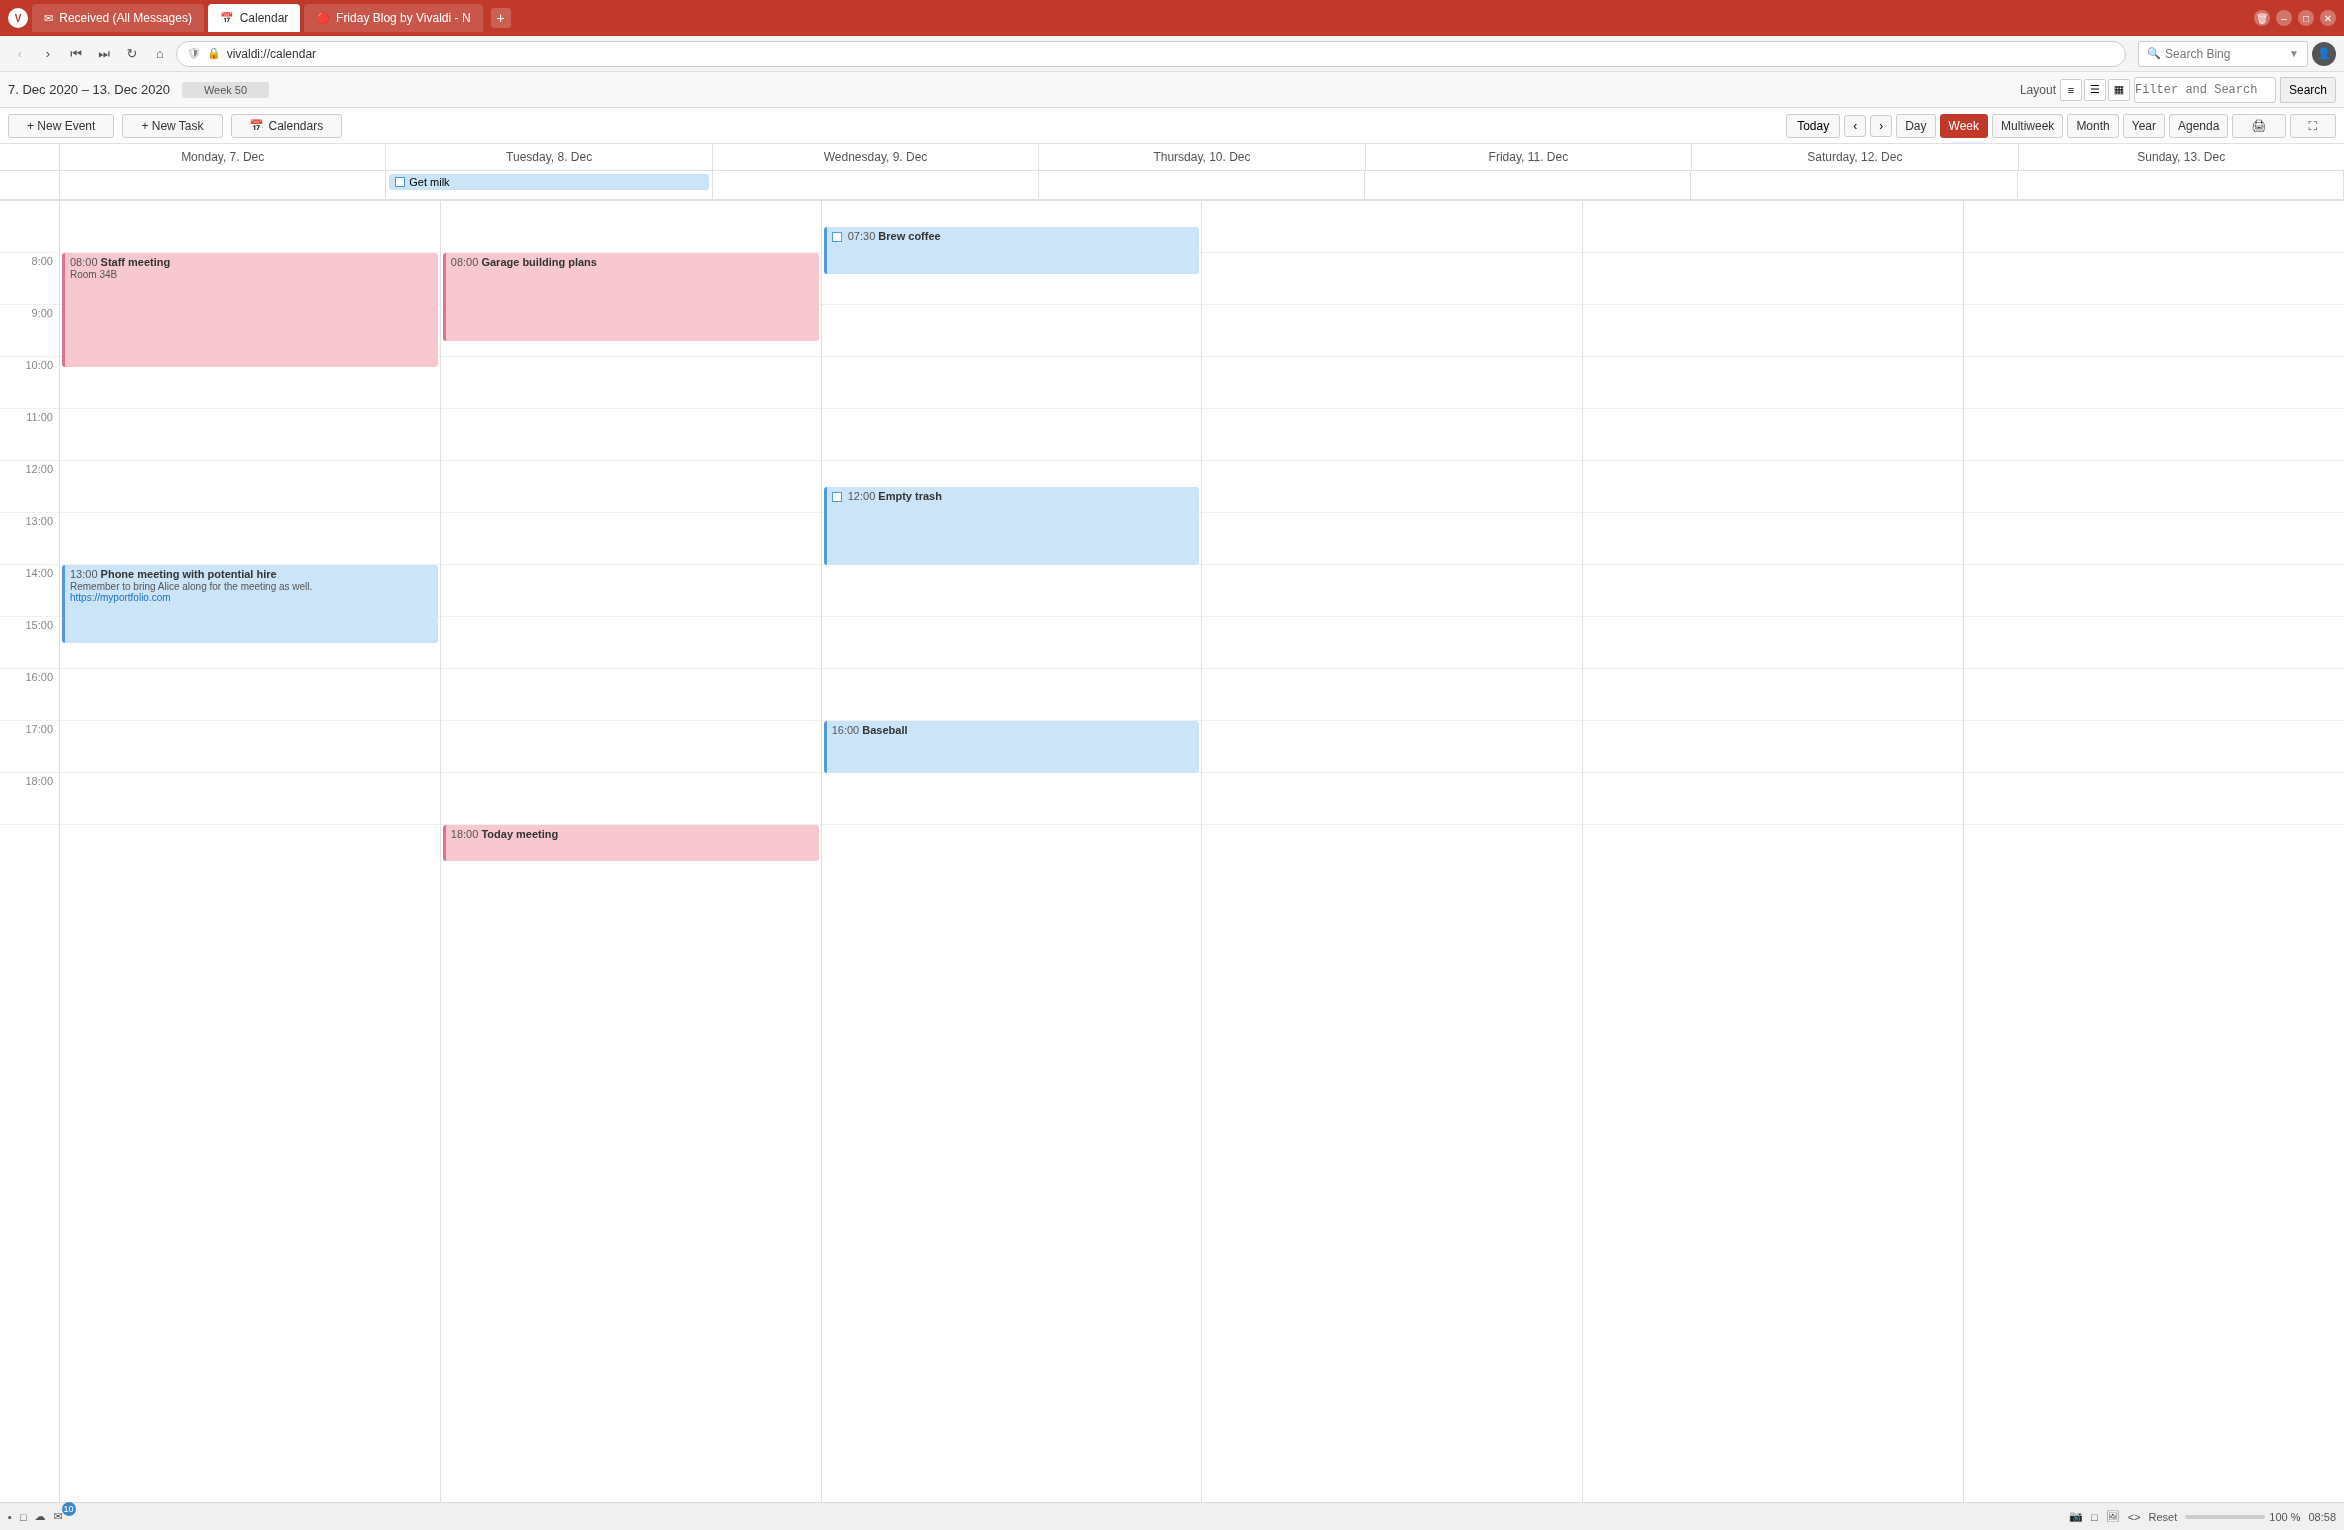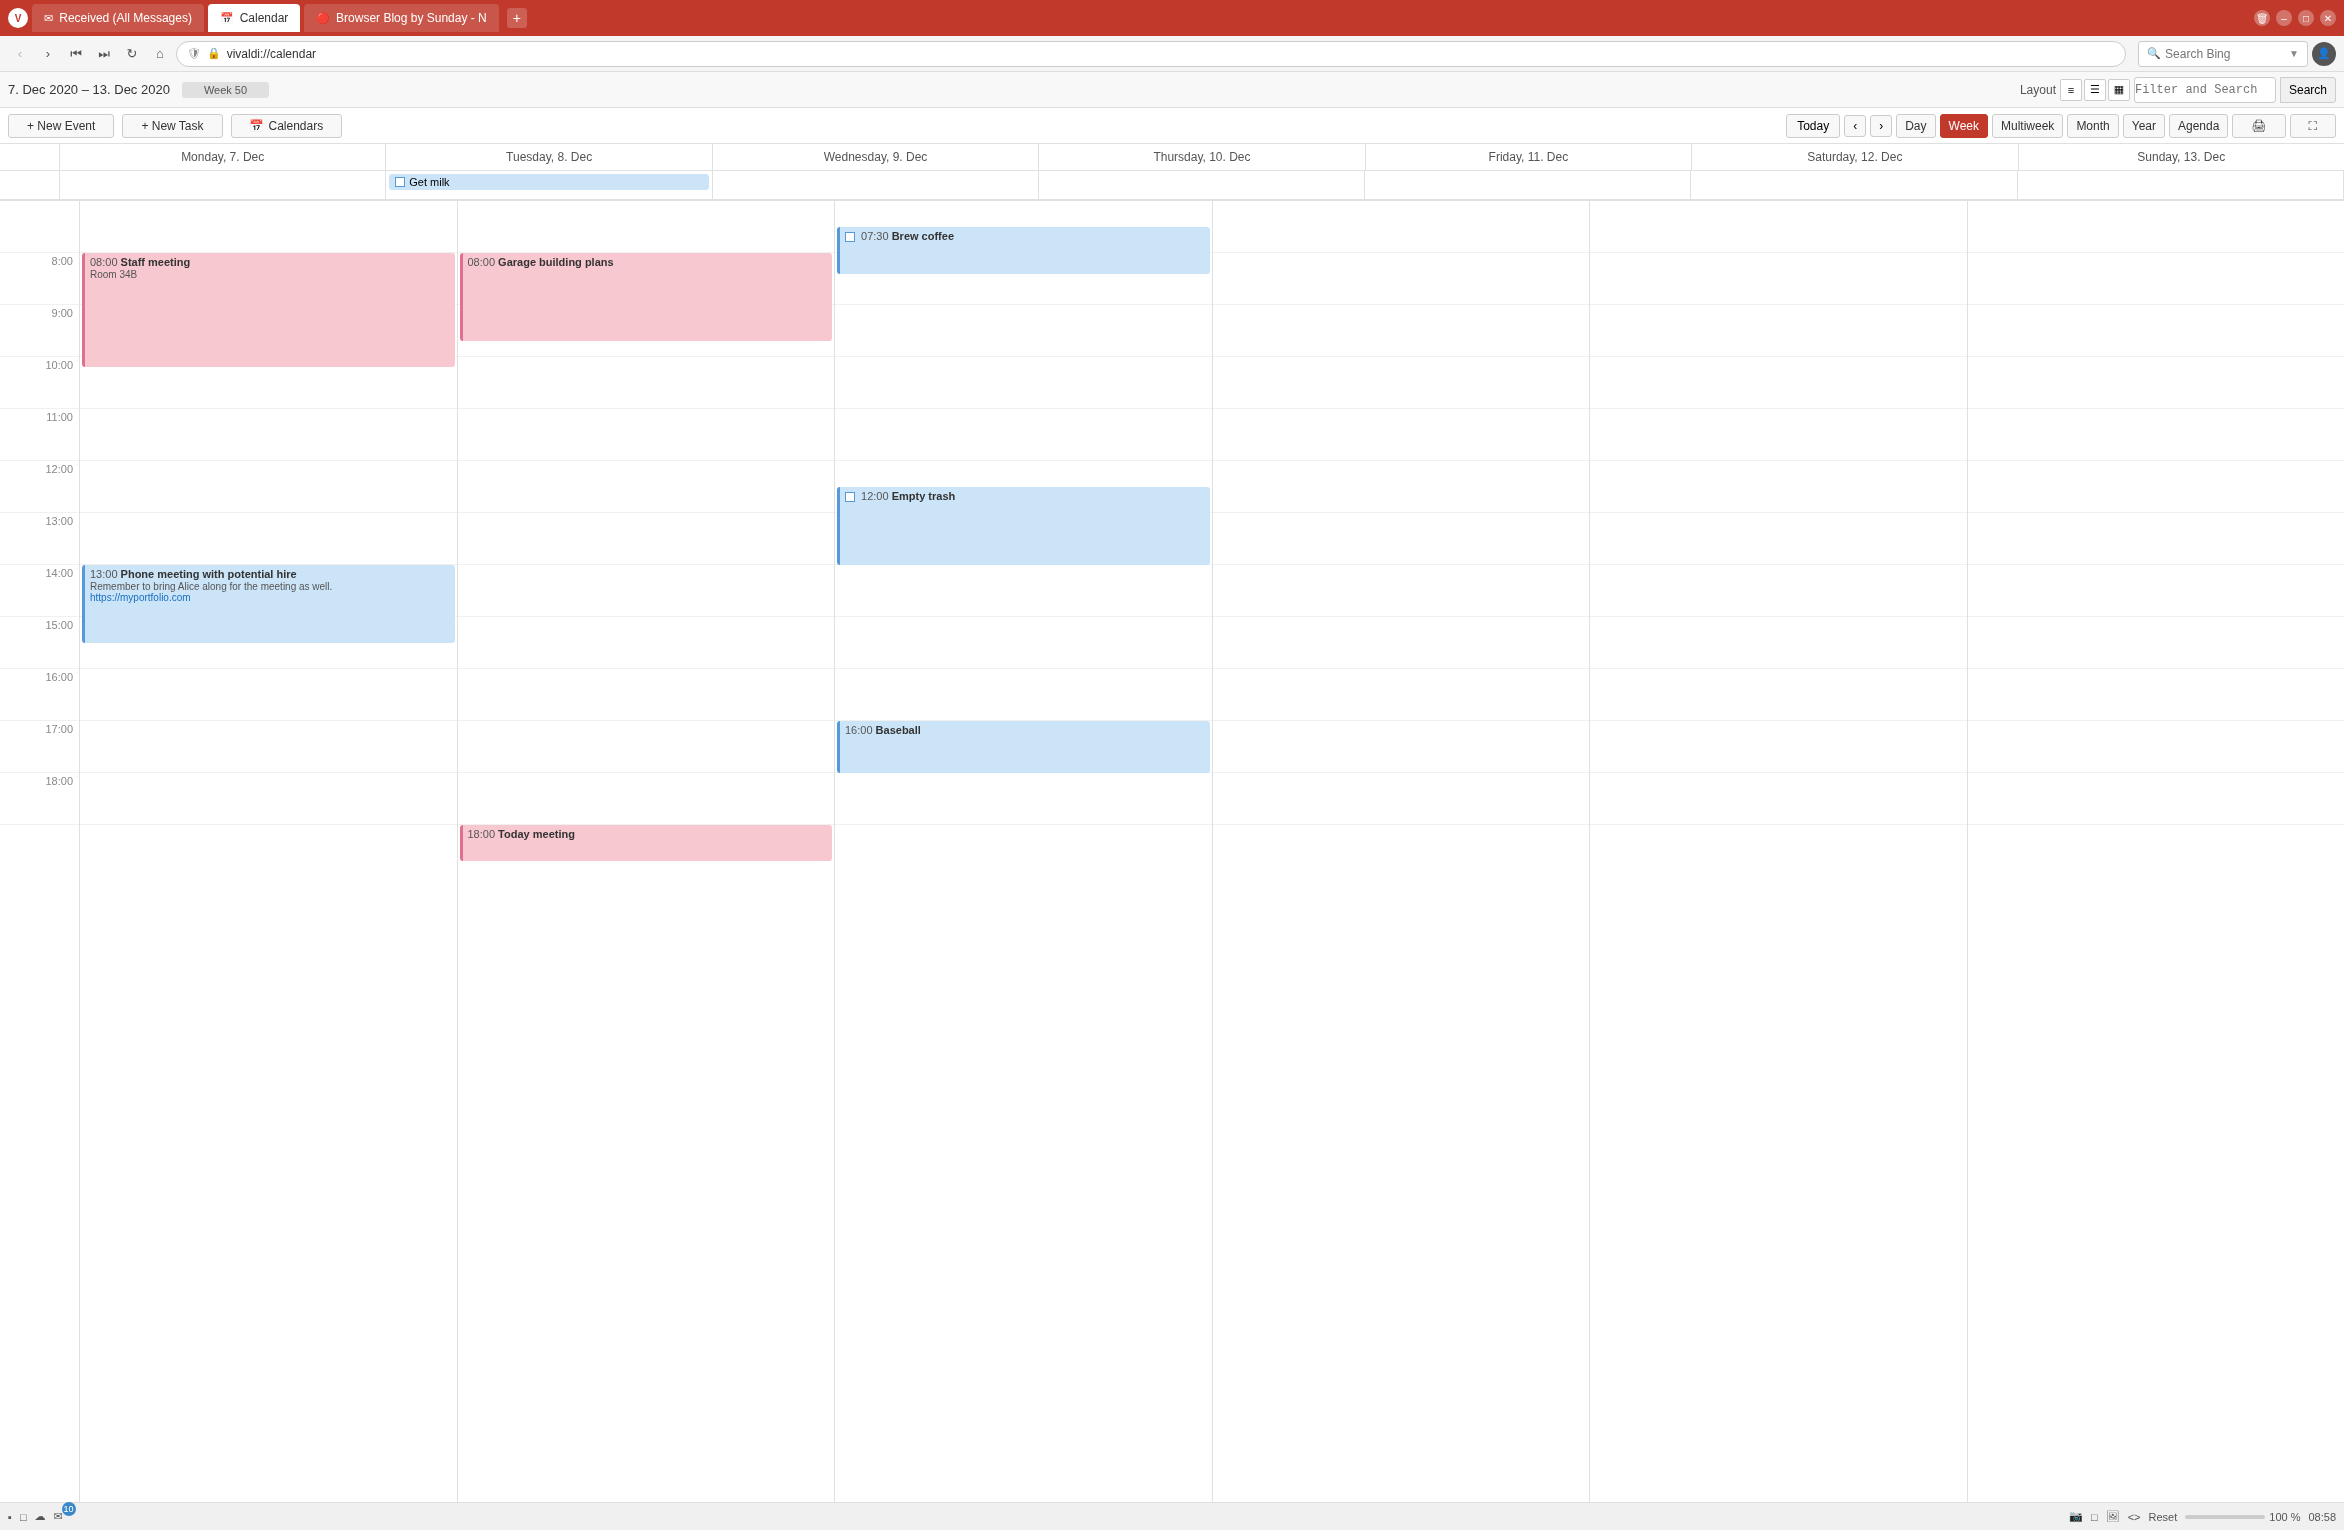--- a/index.html
+++ b/index.html
@@ -50,21 +50,21 @@
     .arrow-btn { width: 22px; height: 22px; border: 1px solid #ccc; background: #f8f8f8; border-radius: 3px; display: flex; align-items: center; justify-content: center; font-size: 12px; cursor: pointer; }
 
     
     .calendar-container { flex: 1; display: flex; flex-direction: column; overflow: hidden; background: #fff; }
     .calendar-header { display: flex; border-bottom: 1px solid #e0e0e0; background: #fff; }
     .time-gutter-header { width: 60px; flex-shrink: 0; border-right: 1px solid #e0e0e0; }
     .day-header { flex: 1; text-align: center; padding: 6px 4px; font-size: 12px; color: #555; border-right: 1px solid #e0e0e0; }
     .day-header:last-child { border-right: none; }
 
     .calendar-body { flex: 1; display: flex; overflow-y: auto; }
-    .time-gutter { width: 80px; flex-shrink: 0; border-right: 1px solid #e0e0e0; }
+    .time-gutter { width: 60px; flex-shrink: 0; border-right: 1px solid #e0e0e0; }
     .time-slot { height: 52px; display: flex; align-items: flex-start; justify-content: flex-end; padding-right: 6px; padding-top: 2px; font-size: 11px; color: #888; border-bottom: 1px solid #f0f0f0; }
 
     .days-grid { flex: 1; display: flex; }
     .day-column { flex: 1; border-right: 1px solid #e0e0e0; position: relative; }
     .day-column:last-child { border-right: none; }
     .hour-cell { height: 52px; border-bottom: 1px solid #f0f0f0; position: relative; }
 
     
     .allday-row { display: flex; border-bottom: 2px solid #e0e0e0; background: #fff; }
     .allday-gutter { width: 60px; flex-shrink: 0; border-right: 1px solid #e0e0e0; font-size: 10px; color: #888; display: flex; align-items: center; justify-content: center; padding: 4px; }
@@ -98,21 +98,21 @@
     <div class="tab inactive">
       <span class="tab-icon">✉</span>
       <span>Received (All Messages)</span>
     </div>
     <div class="tab active">
       <span class="tab-icon">📅</span>
       <span>Calendar</span>
     </div>
     <div class="tab inactive">
       <span class="tab-icon">🔴</span>
-      <span>Browser Blog by Sunday - N</span>
+      <span>Friday Blog by Vivaldi - N</span>
     </div>
     <div class="new-tab-btn">+</div>
     <div class="window-controls">
       <button class="win-btn">🗑</button>
       <button class="win-btn">–</button>
       <button class="win-btn">□</button>
       <button class="win-btn">✕</button>
     </div>
   </div>
 

